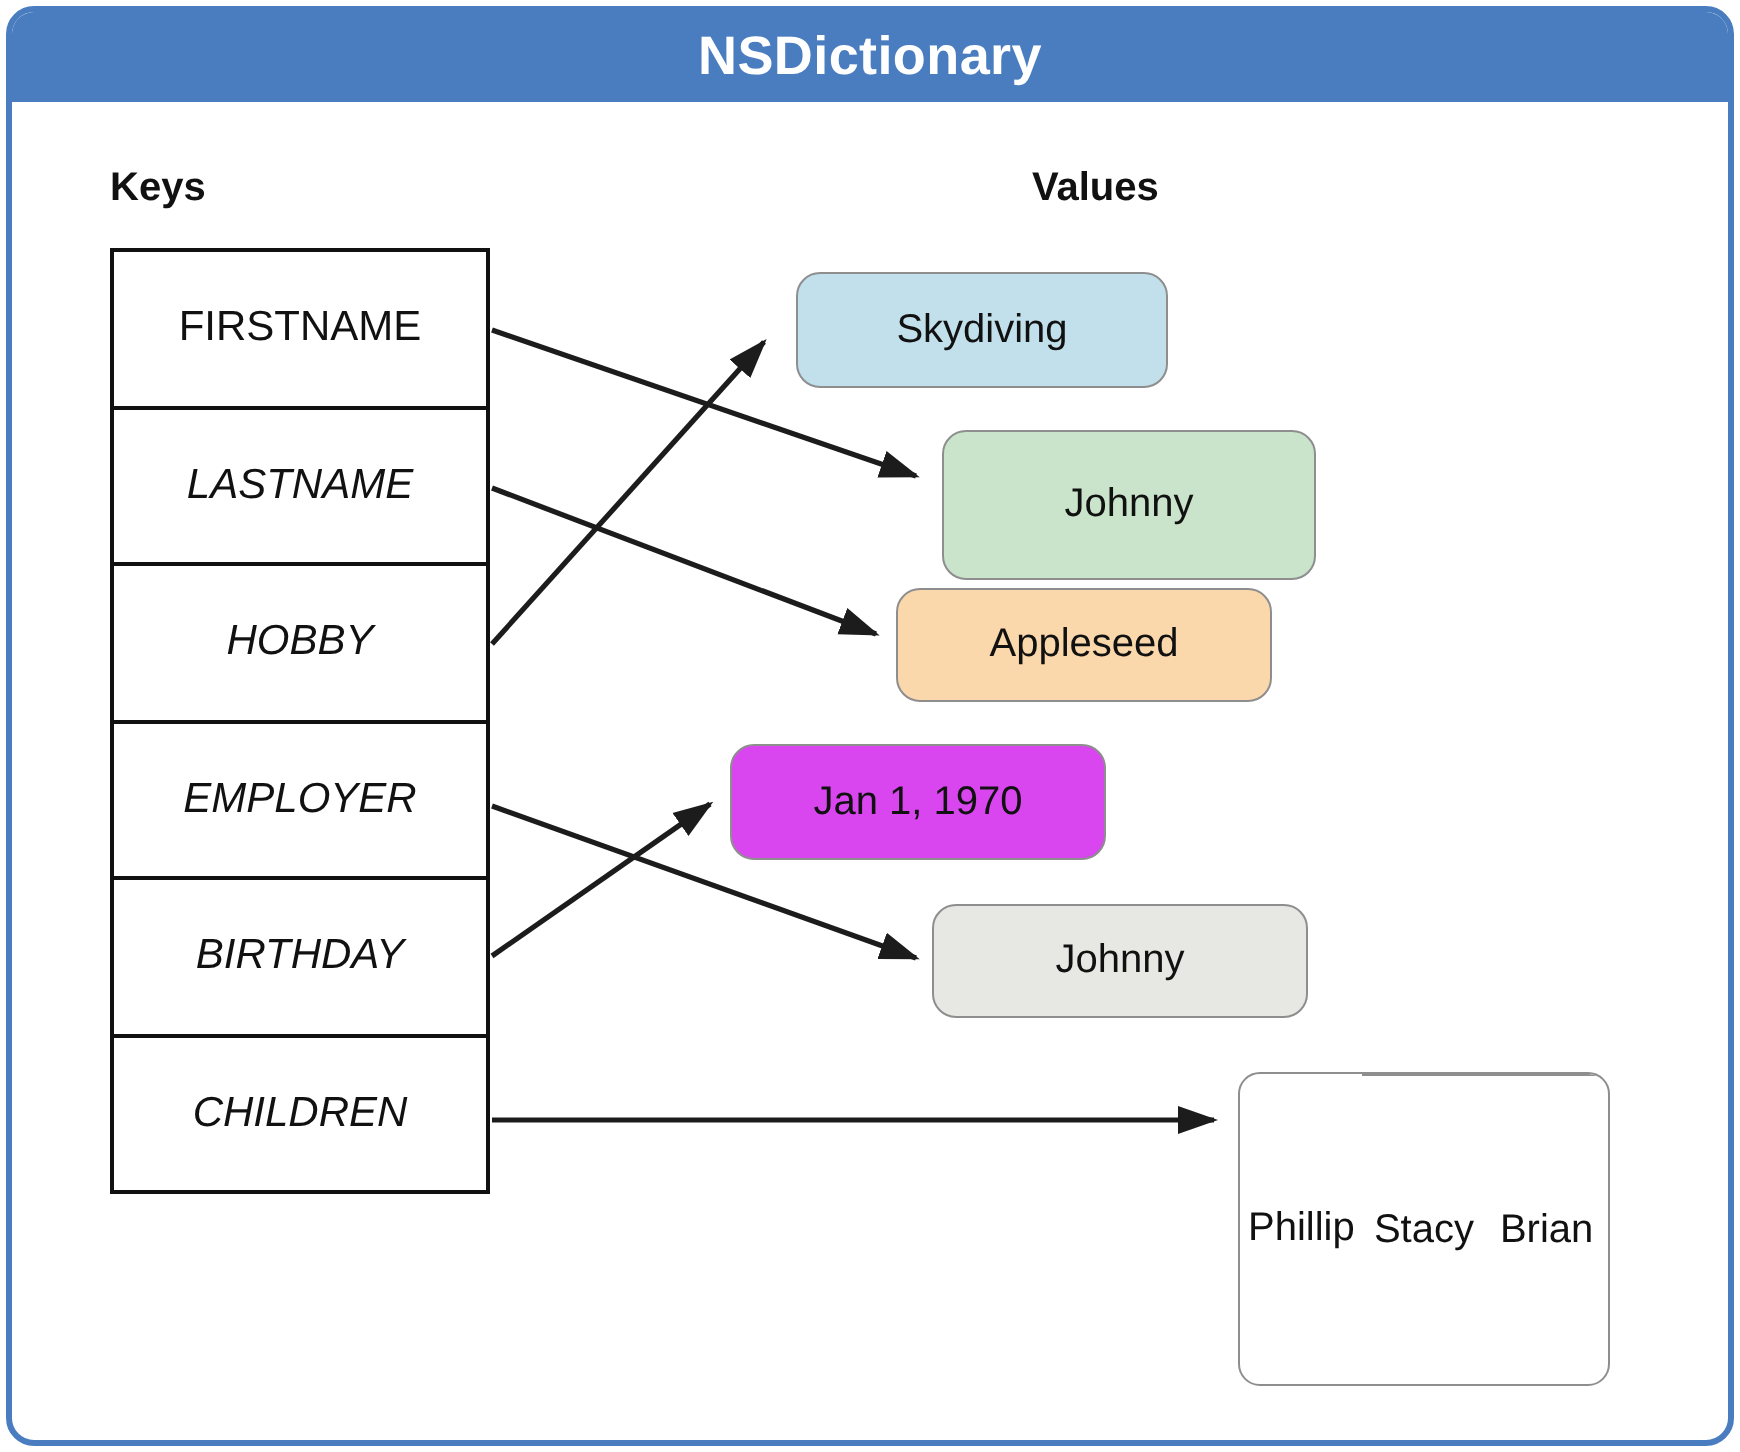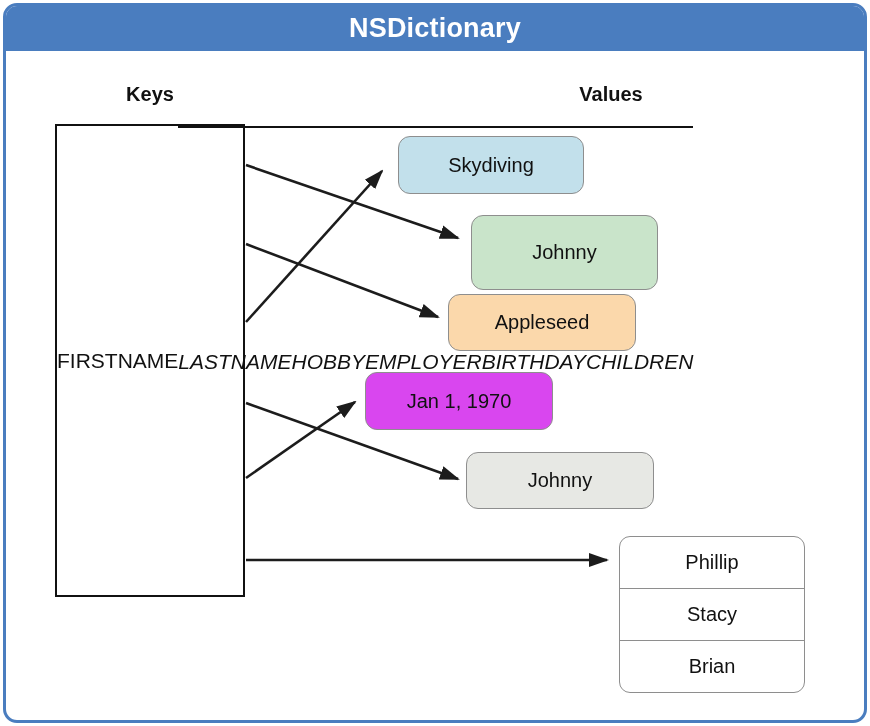--- a/index.html
+++ b/index.html
@@ -31,36 +31,36 @@
   }
   .card-title {
     color: #ffffff;
     font-weight: bold;
     font-size: 27px;
     letter-spacing: 0.2px;
   }
   .col-label {
     position: absolute;
     width: 190px;
-    text-align: center;
+    text-align: left;
     font-weight: bold;
     font-size: 20px;
     top: 83px;
   }
   .col-label.keys   { left: 55px; }
   .col-label.values { left: 516px; }
 
   .keys-table {
     position: absolute;
     left: 55px; top: 124px;
     width: 190px; height: 473px;
     border: 2px solid #111;
     background: #ffffff;
     display: flex;
-    flex-direction: row;
+    flex-direction: column;
   }
   .key-row {
     flex: 1;
     display: flex;
     align-items: center;
     justify-content: center;
     font-size: 21px;
   }
   .key-row + .key-row { border-top: 2px solid #111; font-style: italic; }
 
@@ -80,21 +80,20 @@
   .vb-employer  { left: 466px; top: 452px; width: 188px; height: 57px; }
 
   .children-table {
     position: absolute;
     left: 619px; top: 536px;
     width: 186px; height: 157px;
     border: 1.5px solid #8e8e8e;
     border-radius: 11px;
     background: #ffffff;
     display: flex;
-    flex-direction: column;
     overflow: hidden;
   }
   .child-row {
     flex: 1;
     display: flex;
     align-items: center;
     justify-content: center;
     font-size: 20px;
   }
   .child-row + .child-row { border-top: 1.5px solid #8e8e8e; }

